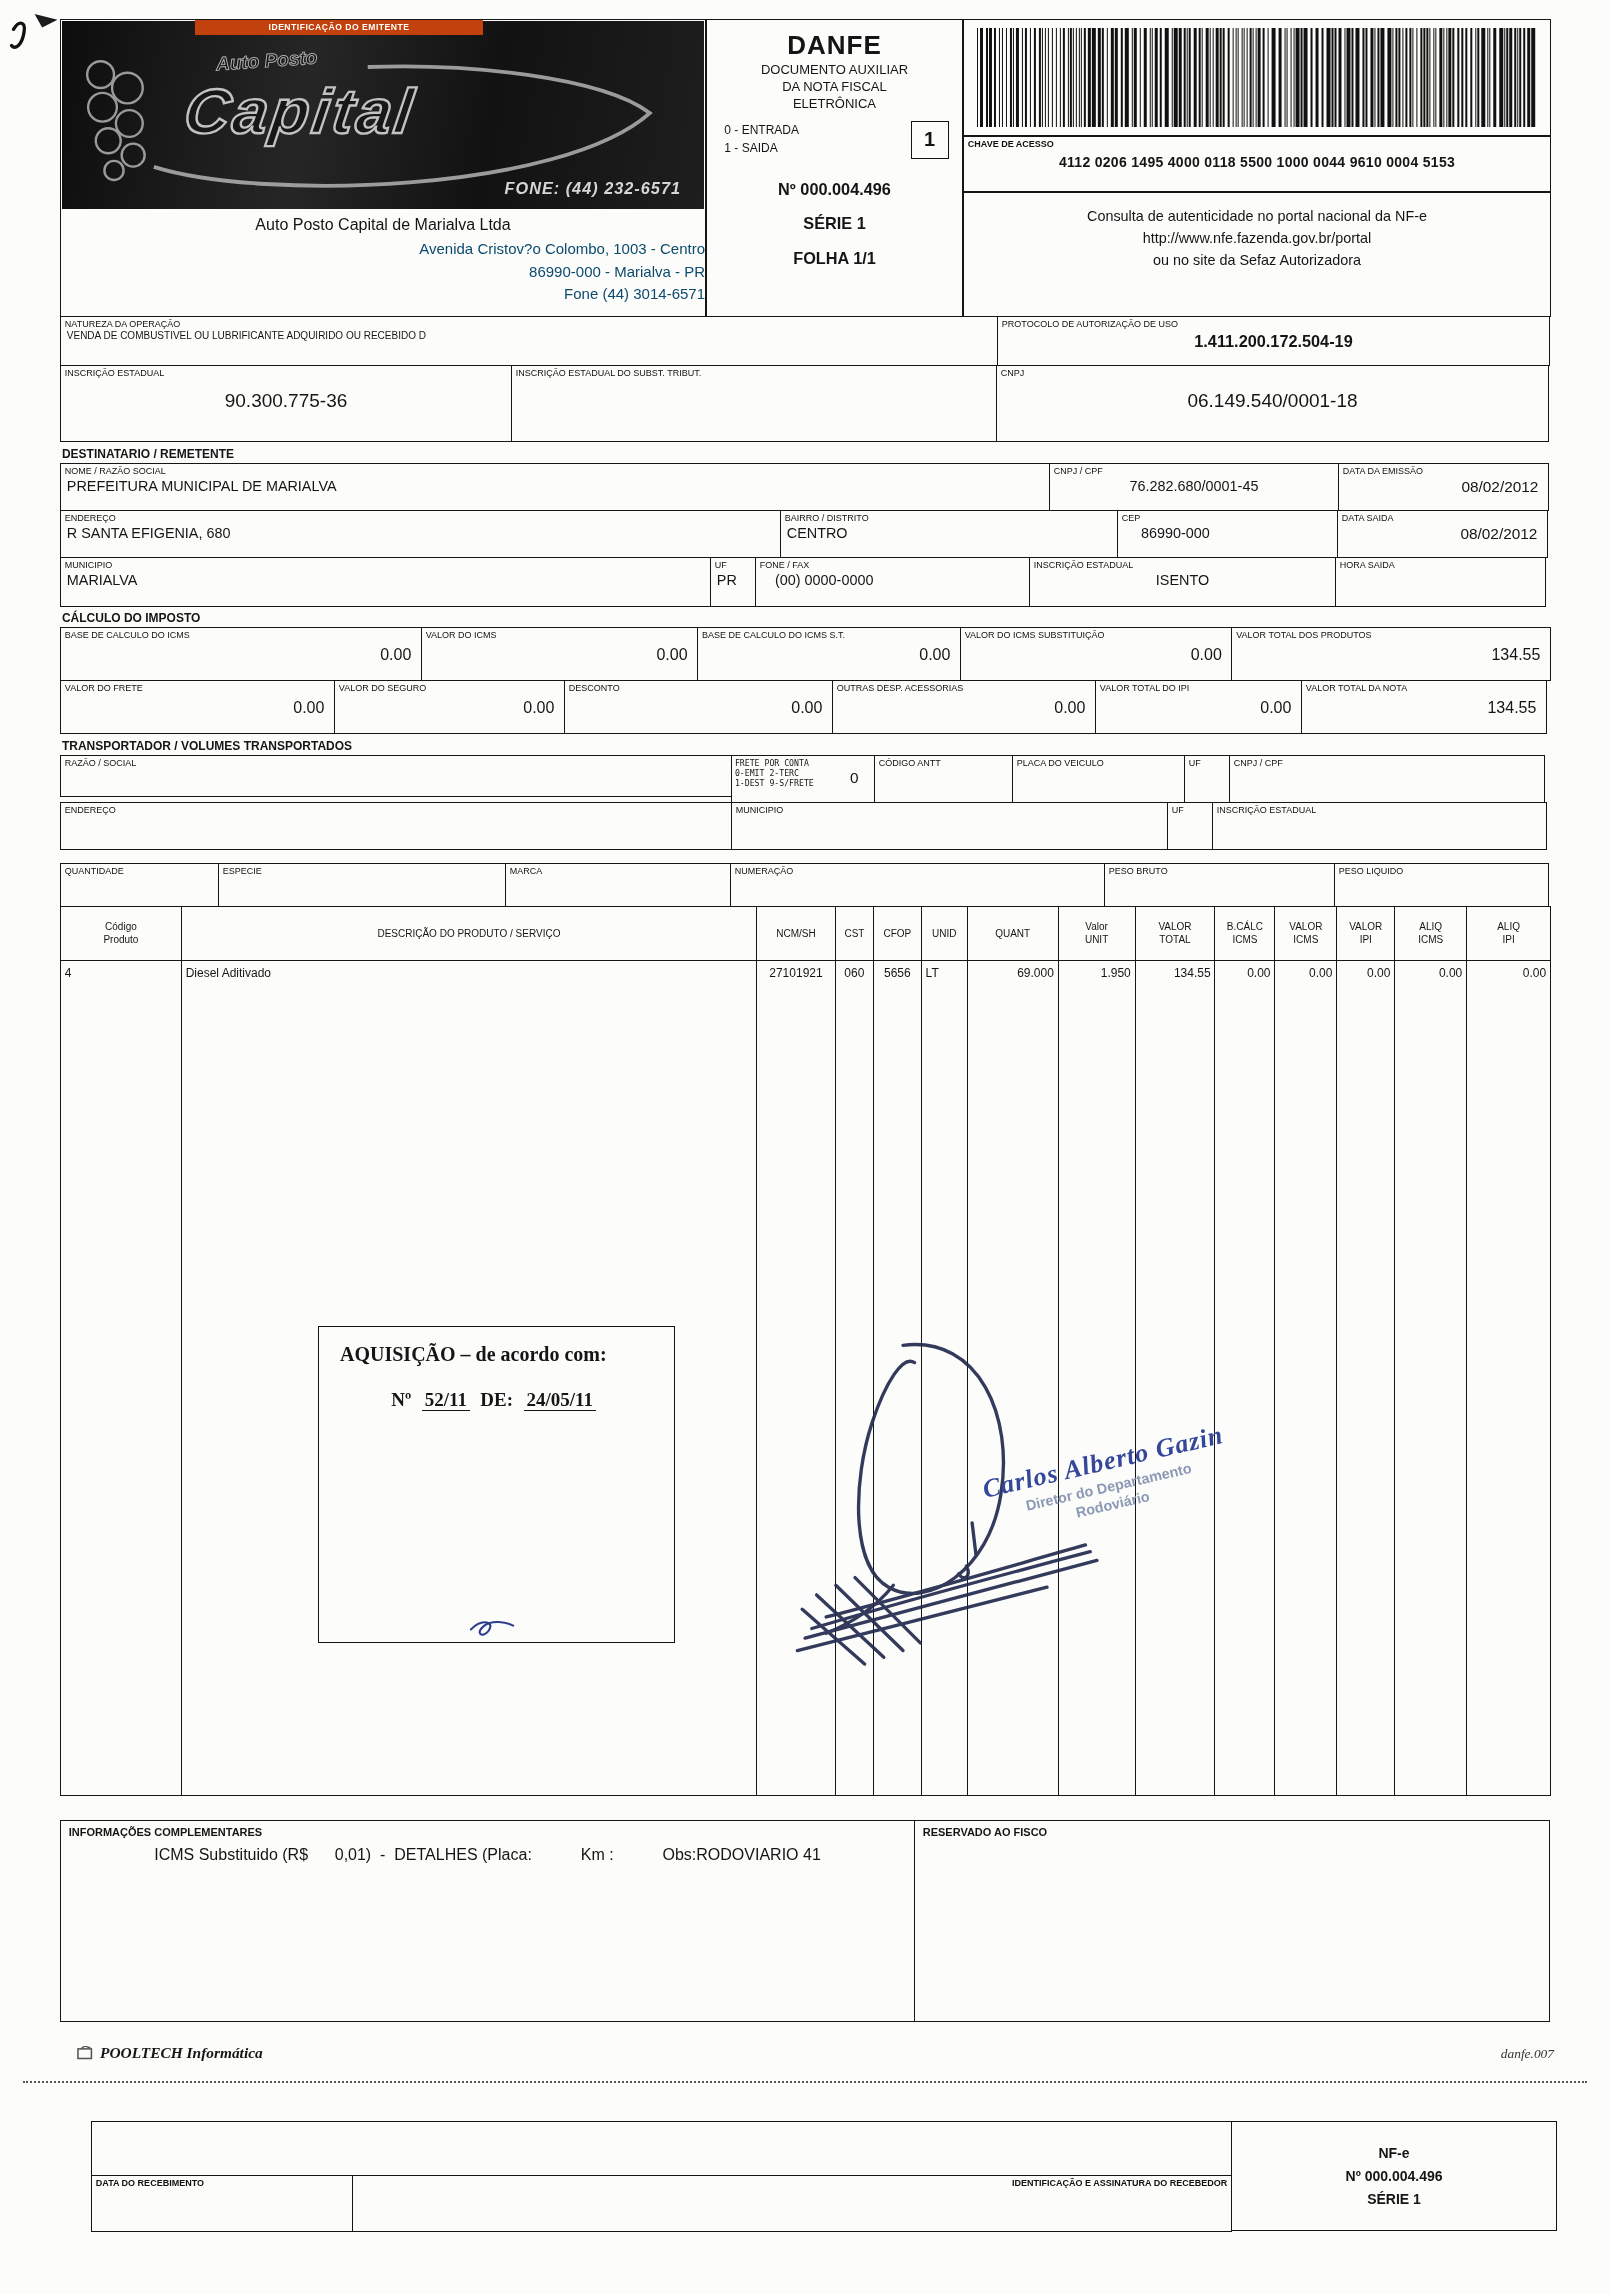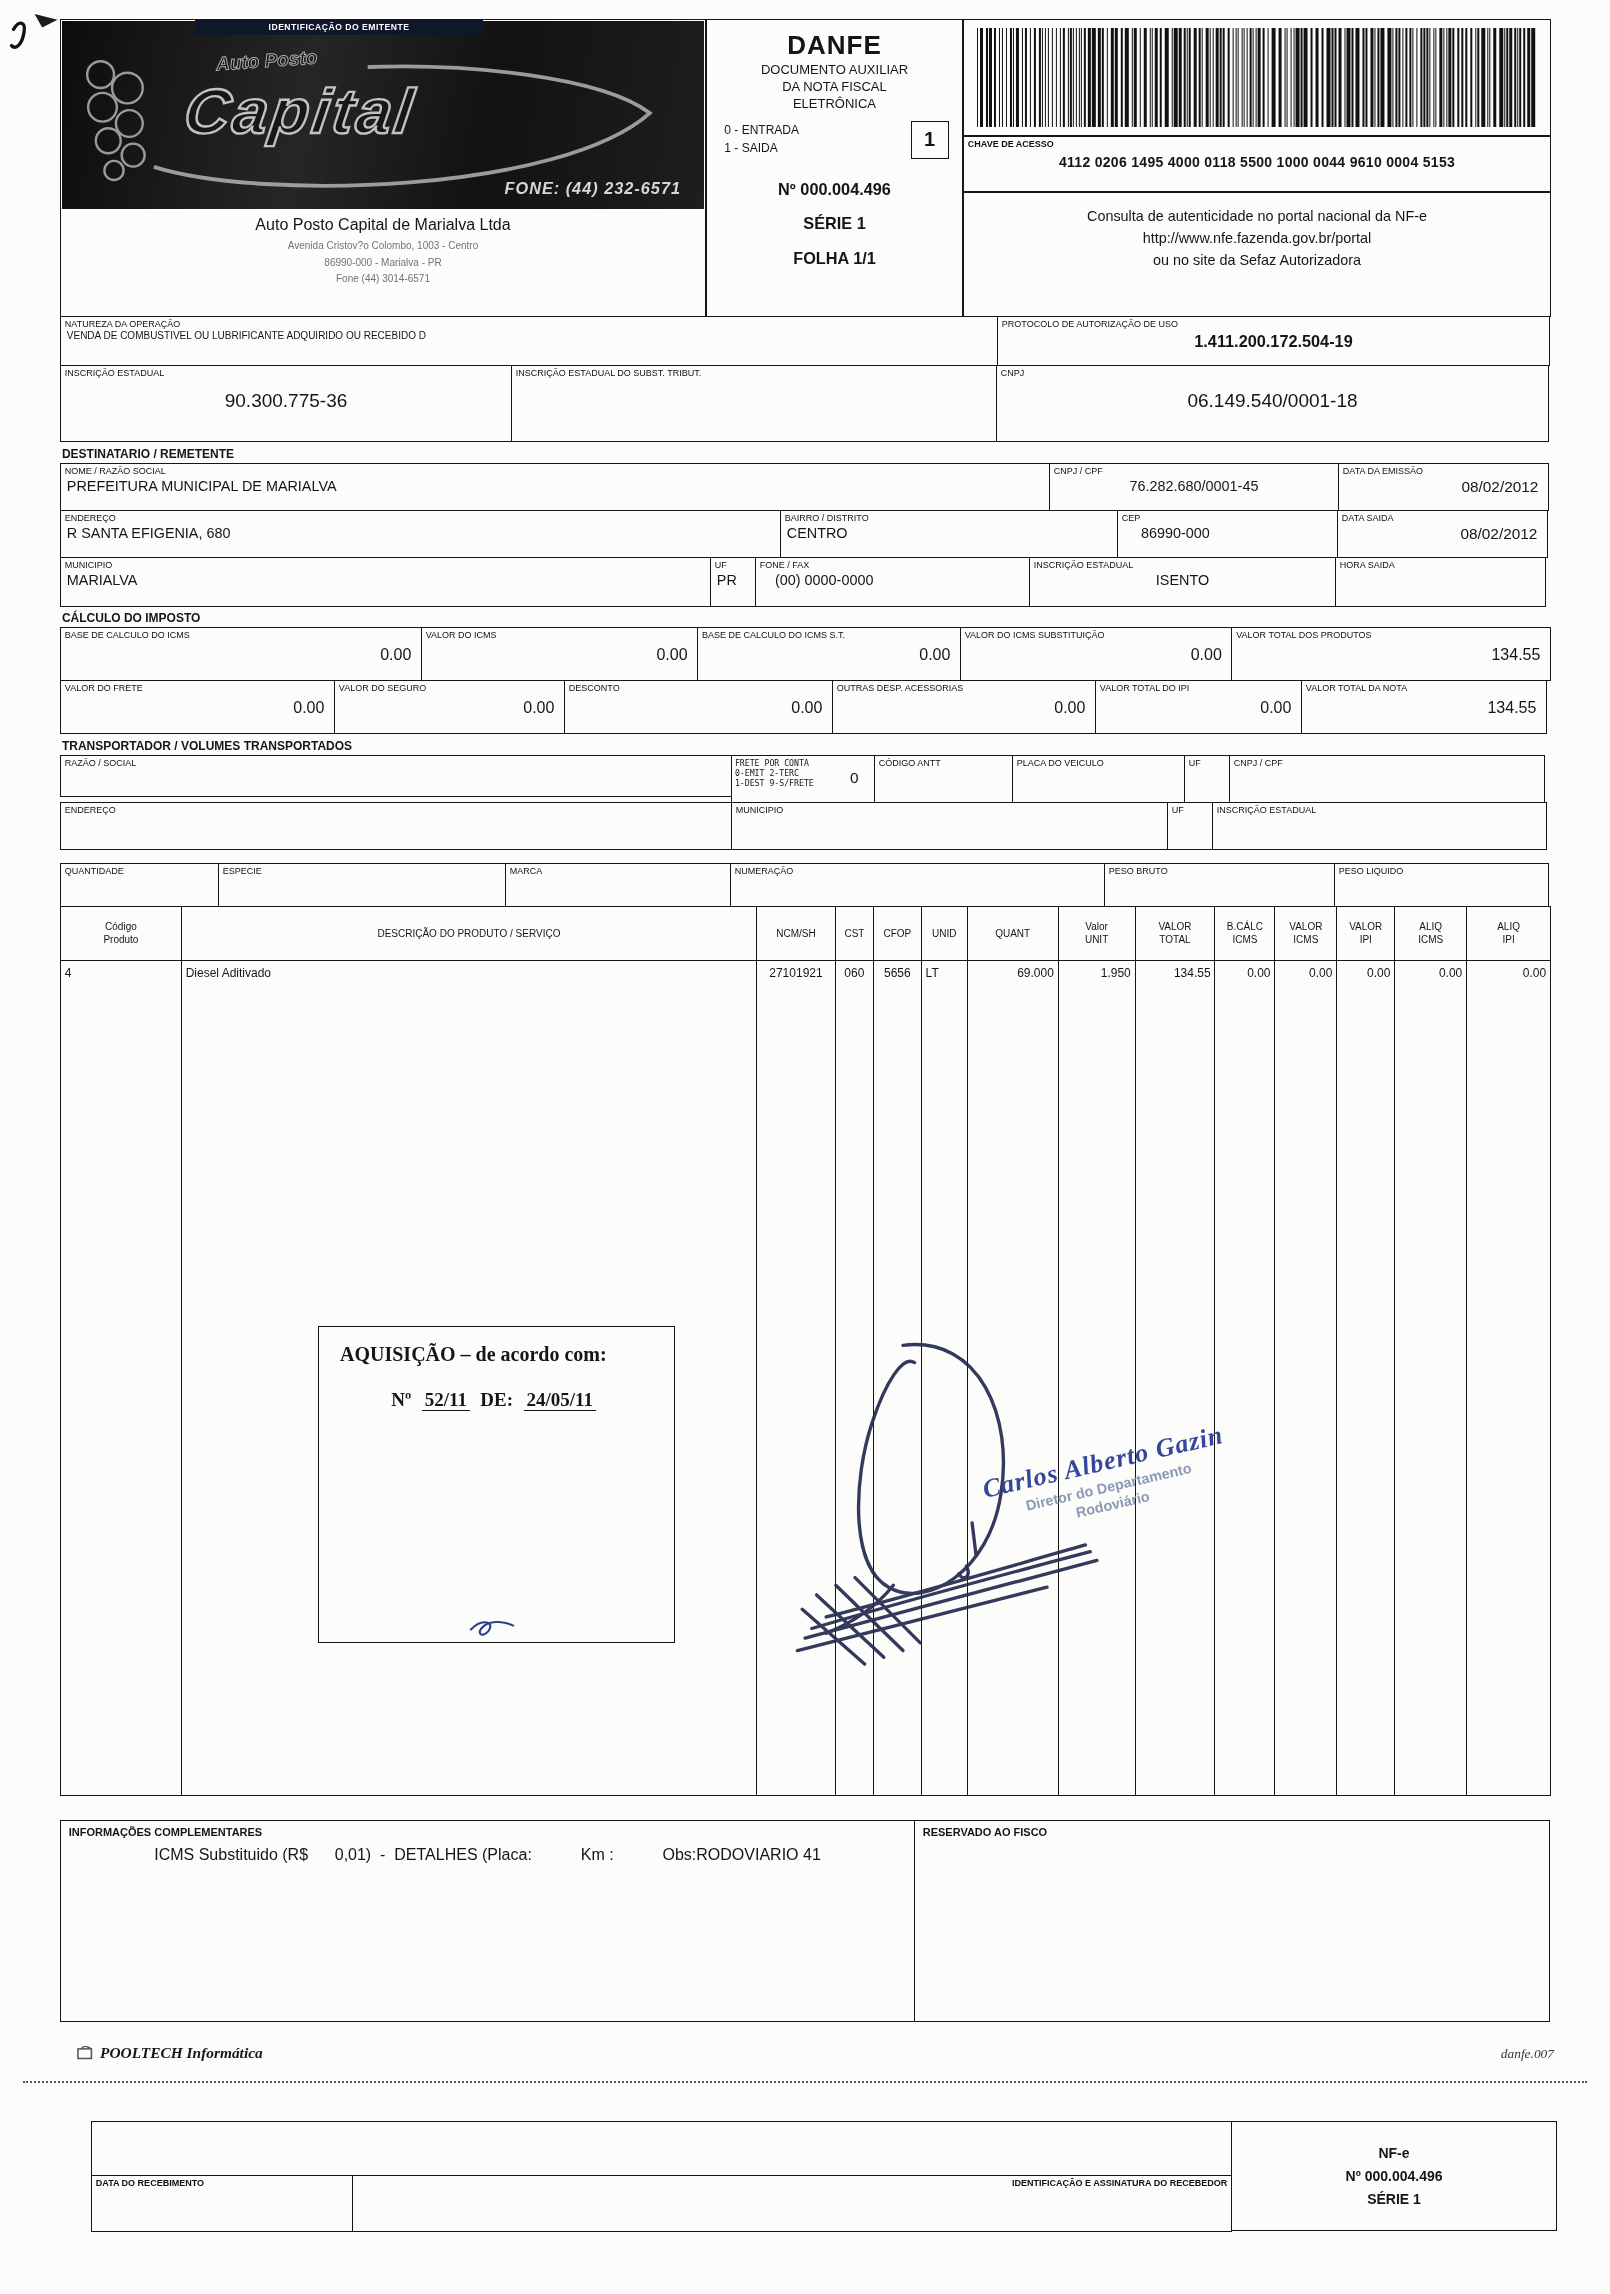--- a/index.html
+++ b/index.html
@@ -9,33 +9,33 @@
   .row { display:flex; }
   .cell { border:1px solid #161616; position:relative; background:transparent; }
   .lb { font-size:9px; line-height:1.15; padding:1.9px 3.8px 0 3.8px; color:#101010; }
   .lb.b { font-weight:bold; }
   .vl { font-size:14.4px; padding:1.9px 5.8px 0 5.8px; }
   .pre { white-space:pre-line; }
   .sec-title { font-weight:bold; font-size:12px; padding:4.8px 1.9px 1.9px 1.9px; }
 
   
   .emit { width:646px; height:298px; }
-  .emit-label { position:absolute; left:134px; top:0; width:288px; height:15.4px; background:#0f172a; color:#fff;
+  .emit-label { position:absolute; left:134px; top:0; width:288px; height:15.4px; background:#c2410c; color:#fff;
     font-size:8.6px; font-weight:bold; text-align:center; line-height:15.4px; letter-spacing:0.5px; z-index:3; }
   .logo { position:absolute; left:1px; top:1px; right:1px; height:188px;
     background:linear-gradient(100deg,#0d0d0d,#262626 38%,#121212 66%,#1e1e1e); overflow:hidden; }
   .logo-script { position:absolute; left:154px; top:29px; font-style:italic; font-weight:bold; font-size:19px;
     color:#141414; -webkit-text-stroke:1px #aeaeae; transform:rotate(-4deg); }
   .logo-main { position:absolute; left:123px; top:54px; font-style:italic; font-weight:bold; font-size:63px;
     font-family:"Liberation Sans",sans-serif; color:#171717; -webkit-text-stroke:2.4px #c2c2c2;
     transform:skewX(-8deg); letter-spacing:2.9px; }
   .logo-fone { position:absolute; right:23px; bottom:11.5px; font-weight:bold; font-style:italic; font-size:16.3px;
     color:#d6d6d6; letter-spacing:1px; }
   .emit-nome { margin-top:196px; text-align:center; font-size:16px; }
-  .emit-addr { text-align:center; font-size:10px; margin-top:5.8px; color:#737373; }
+  .emit-addr { text-align:right; font-size:15px; margin-top:5.8px; color:#0c4a6e; }
 
   .danfe-col { width:257px; height:298px; }
   .danfe-title { text-align:center; font-weight:bold; font-size:26px; margin-top:9.6px; letter-spacing:1px; }
   .danfe-sub { text-align:center; font-size:13px; line-height:1.3; margin-top:1.9px; }
   .es-row { display:flex; justify-content:space-between; align-items:center; padding:7.7px 13.4px 0 17.3px; }
   .es-lines { font-size:12px; line-height:1.45; }
   .tipo-box { width:38px; height:38px; border:1.9px solid #141414; font-weight:bold; font-size:20px;
     display:flex; align-items:center; justify-content:center; }
   .danfe-num { text-align:center; font-weight:bold; font-size:16.3px; margin-top:21px; }
   .danfe-serie { text-align:center; font-weight:bold; font-size:16.3px; margin-top:15.4px; }

